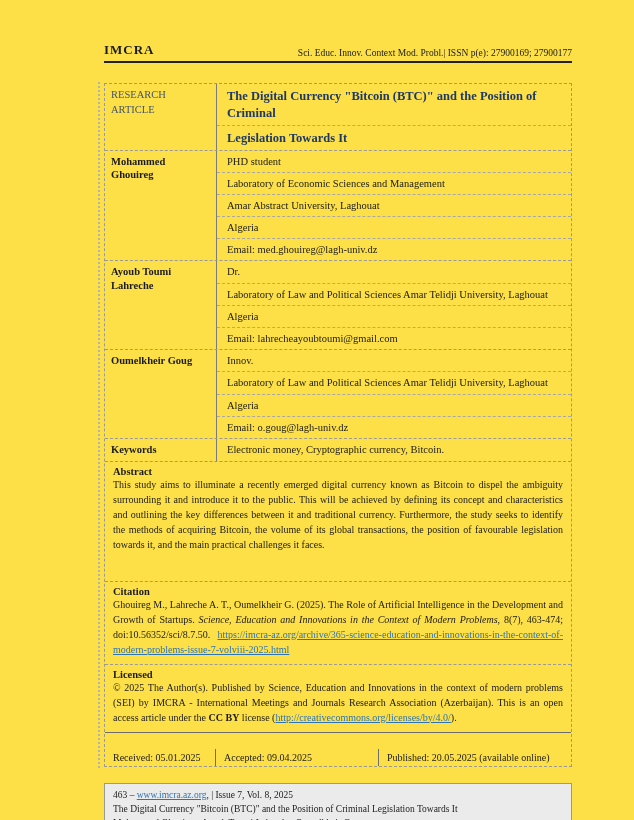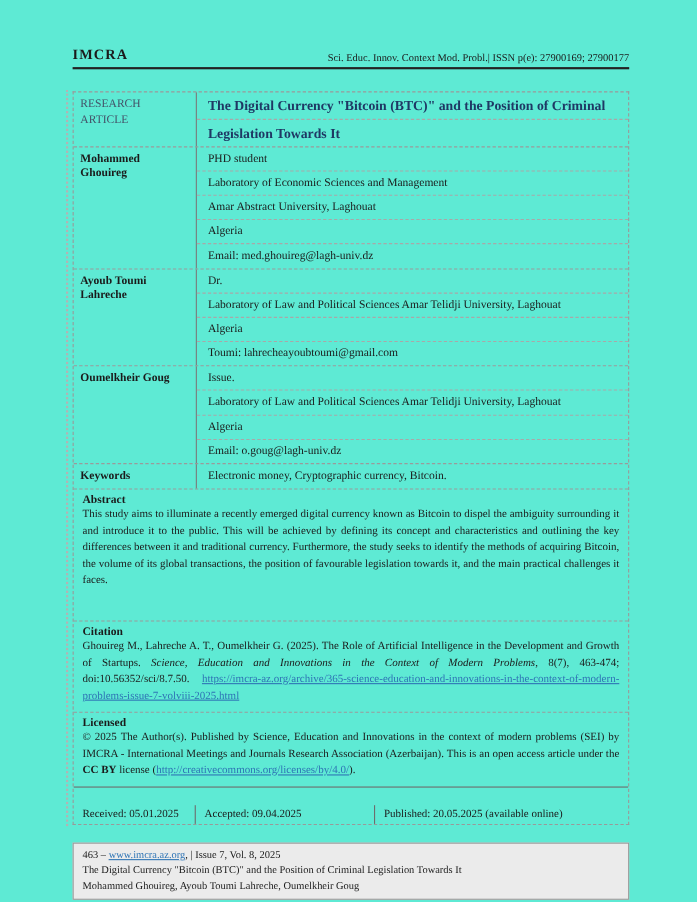--- a/index.html
+++ b/index.html
@@ -1,19 +1,19 @@
 <!DOCTYPE html>
 <html><head>
 <meta charset="utf-8">
 <style>
   html,body { margin:0; padding:0; background:#ffffff; }
   .page {
     width:634px; height:820px; box-sizing:border-box;
-    padding:42px 62px 0 66px;
-    background:#5eead4; overflow:hidden; position:relative;
+    padding:42px 62px 0 104px;
+    background:#fde047; overflow:hidden; position:relative;
     font-family:"Liberation Serif", serif; color:#1b1b1b;
   }
   
   .hdr { display:flex; justify-content:space-between; align-items:flex-end;
          border-bottom:2px solid #222; padding-bottom:3px; }
   .logo { font-weight:bold; font-size:13px; letter-spacing:1px; }
   .jinfo { font-size:9.5px; }
 
   
   .atable { margin-top:20px; border:1px dashed #999; position:relative; }
@@ -84,28 +84,28 @@
         <div class="sub">Email: med.ghouireg@lagh-univ.dz</div>
       </div>
     </div>
 
     <div class="trow">
       <div class="tlabel">Ayoub Toumi Lahreche</div>
       <div class="tvalue">
         <div class="sub">Dr.</div>
         <div class="sub">Laboratory of Law and Political Sciences Amar Telidji University, Laghouat</div>
         <div class="sub">Algeria</div>
-        <div class="sub">Toumi: lahrecheayoubtoumi@gmail.com</div>
+        <div class="sub">Email: lahrecheayoubtoumi@gmail.com</div>
       </div>
     </div>
 
     <div class="trow">
       <div class="tlabel">Oumelkheir Goug</div>
       <div class="tvalue">
-        <div class="sub">Issue.</div>
+        <div class="sub">Innov.</div>
         <div class="sub">Laboratory of Law and Political Sciences Amar Telidji University, Laghouat</div>
         <div class="sub">Algeria</div>
         <div class="sub">Email: o.goug@lagh-univ.dz</div>
       </div>
     </div>
 
 
     <div class="trow">
       <div class="tlabel">Keywords</div>
       <div class="tvalue">

